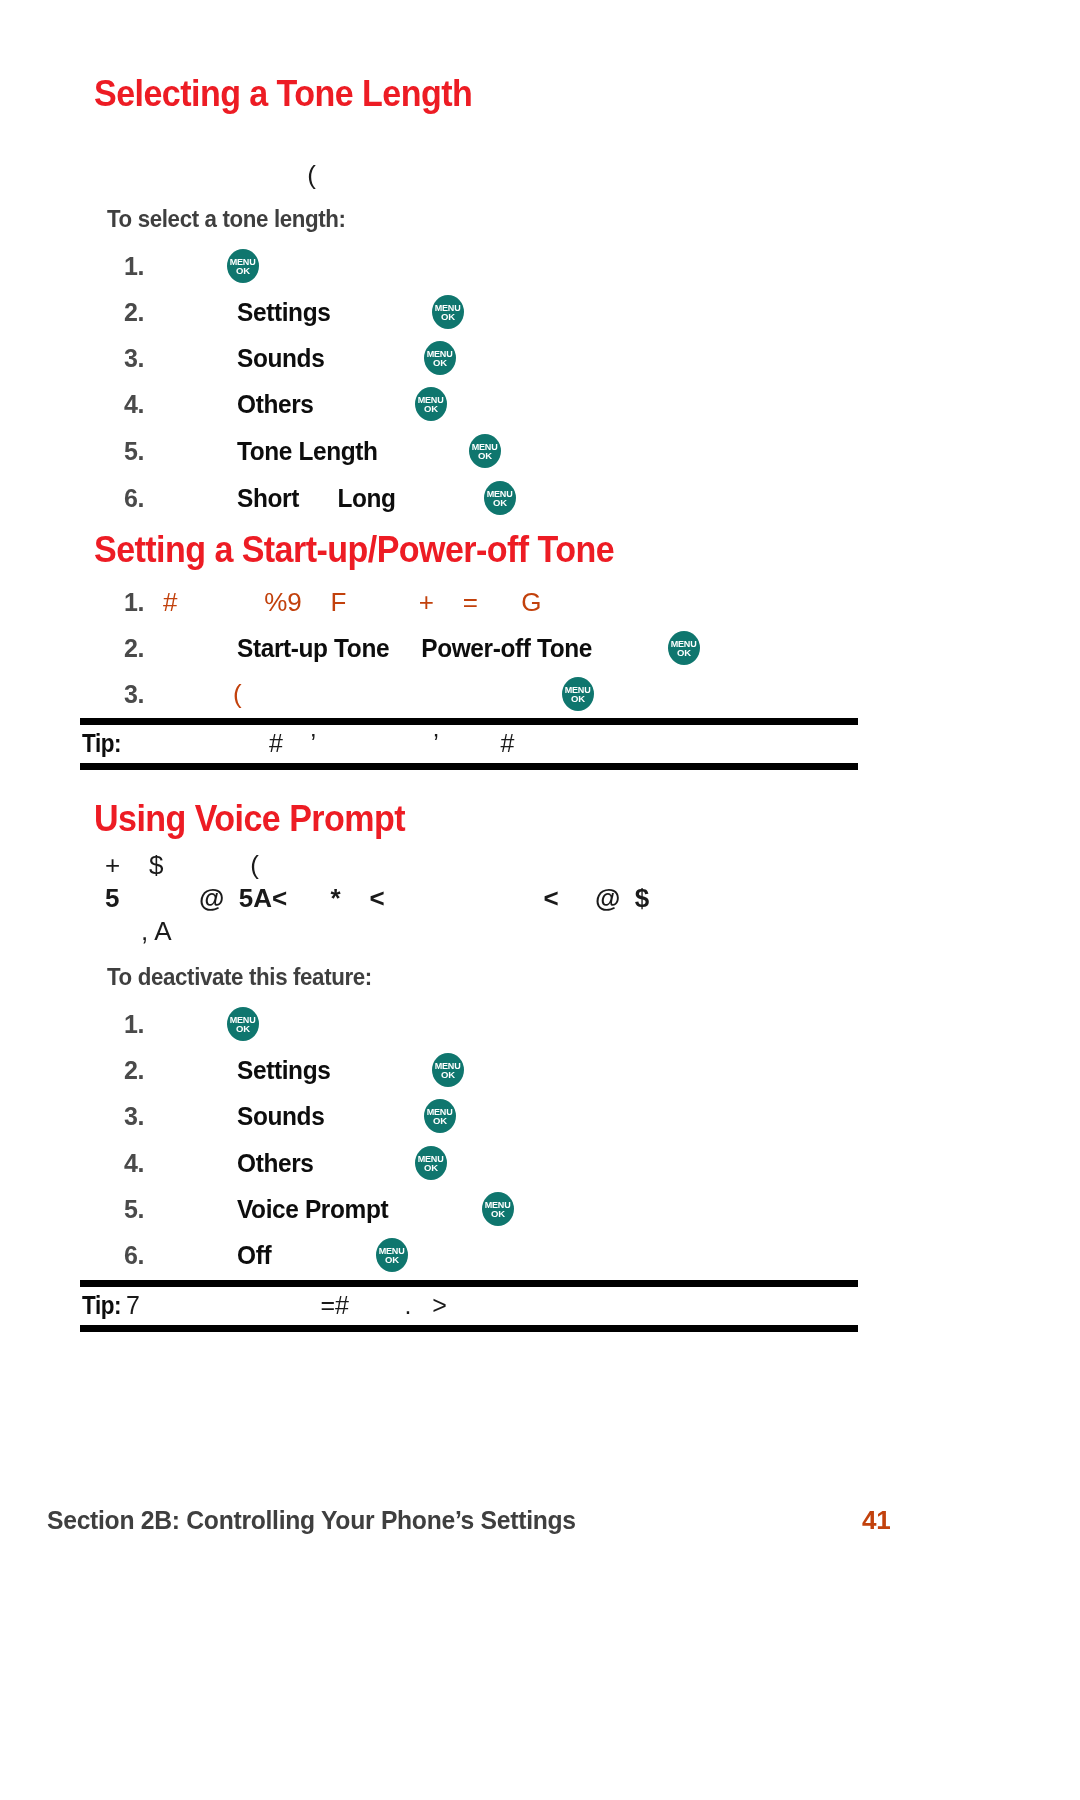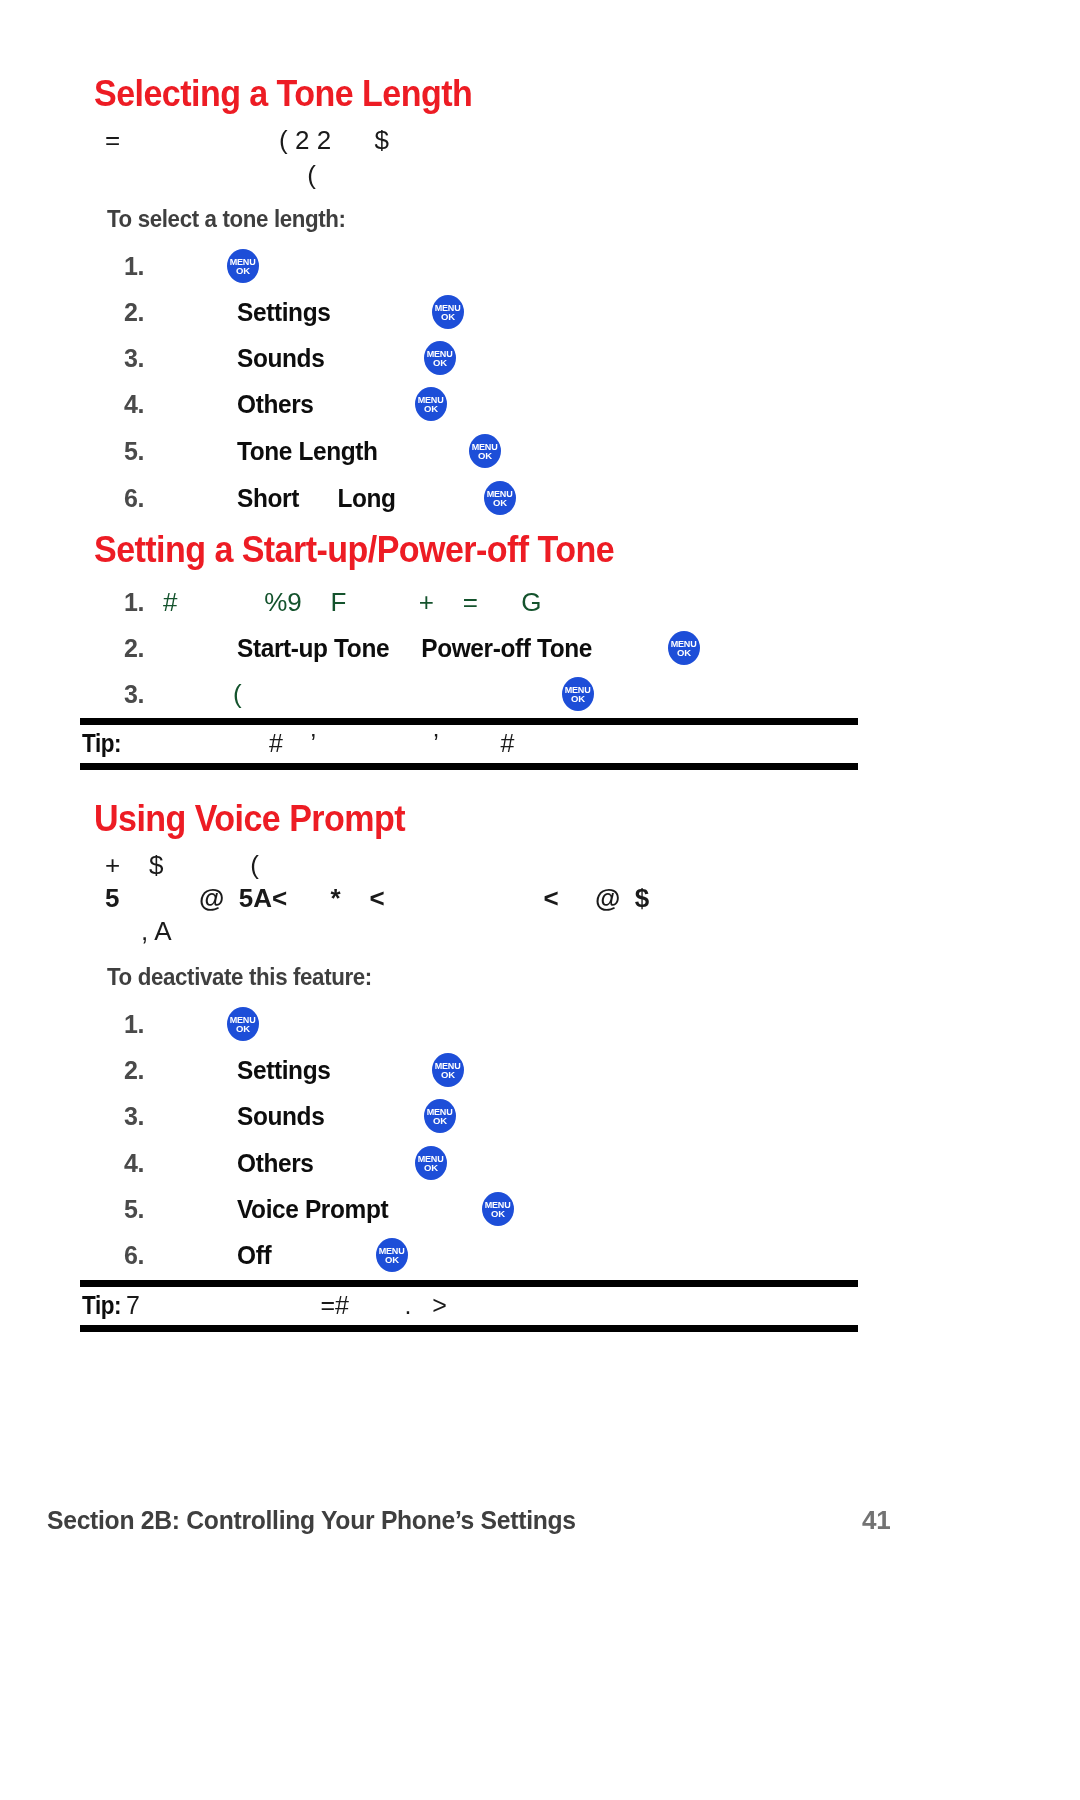--- a/index.html
+++ b/index.html
@@ -71,31 +71,31 @@
     color: #0d0d0d;
     white-space: pre;
     letter-spacing: -0.4px;
     transform: scaleX(0.94);
     transform-origin: left center;
   }
   .step-plain {
     position: absolute;
     font-size: 26px;
     font-weight: 400;
-    color: #14532d;
+    color: #c2410c;
     white-space: pre;
   }
 
   
   .menukey {
     position: absolute;
     width: 32px;
     height: 34px;
     border-radius: 50%;
-    background: #1d4ed8;
+    background: #0f766e;
     color: #ffffff;
     display: flex;
     flex-direction: column;
     align-items: center;
     justify-content: center;
     line-height: 0.95;
     font-weight: 700;
     font-family: "Liberation Sans", sans-serif;
   }
   .menukey .mk-top { font-size: 9.5px; letter-spacing: -0.2px; transform: scaleX(0.95); }
@@ -132,32 +132,31 @@
     color: #3f3f3f;
     letter-spacing: -0.3px;
     transform: scaleX(0.95);
     transform-origin: left center;
     white-space: nowrap;
   }
   .footer-page {
     position: absolute;
     font-size: 26px;
     font-weight: 700;
-    color: #737373;
+    color: #c2410c;
     letter-spacing: -0.3px;
   }
 </style>
 </head>
 <body>
 
 <div class="page">
 
   <div class="h1 absblk" style="left:94px; top:75px;">Selecting a Tone Length</div>
 
-  <div class="body absblk" style="left:105px; top:125px;">=                      ( 2 2      $</div>
 
   <div class="body absblk" style="left:105px; top:160px;">                            (</div>
 
   <div class="h2 absblk" style="left:107px; top:205px;">To select a tone length:</div>
 
   <div class="step-num" style="left:124px; top:252px;">1.</div>
   <div class="menukey" style="left:227px; top:249px;">
     <span class="mk-top">MENU</span>
     <span class="mk-bot">OK</span>
   </div>

